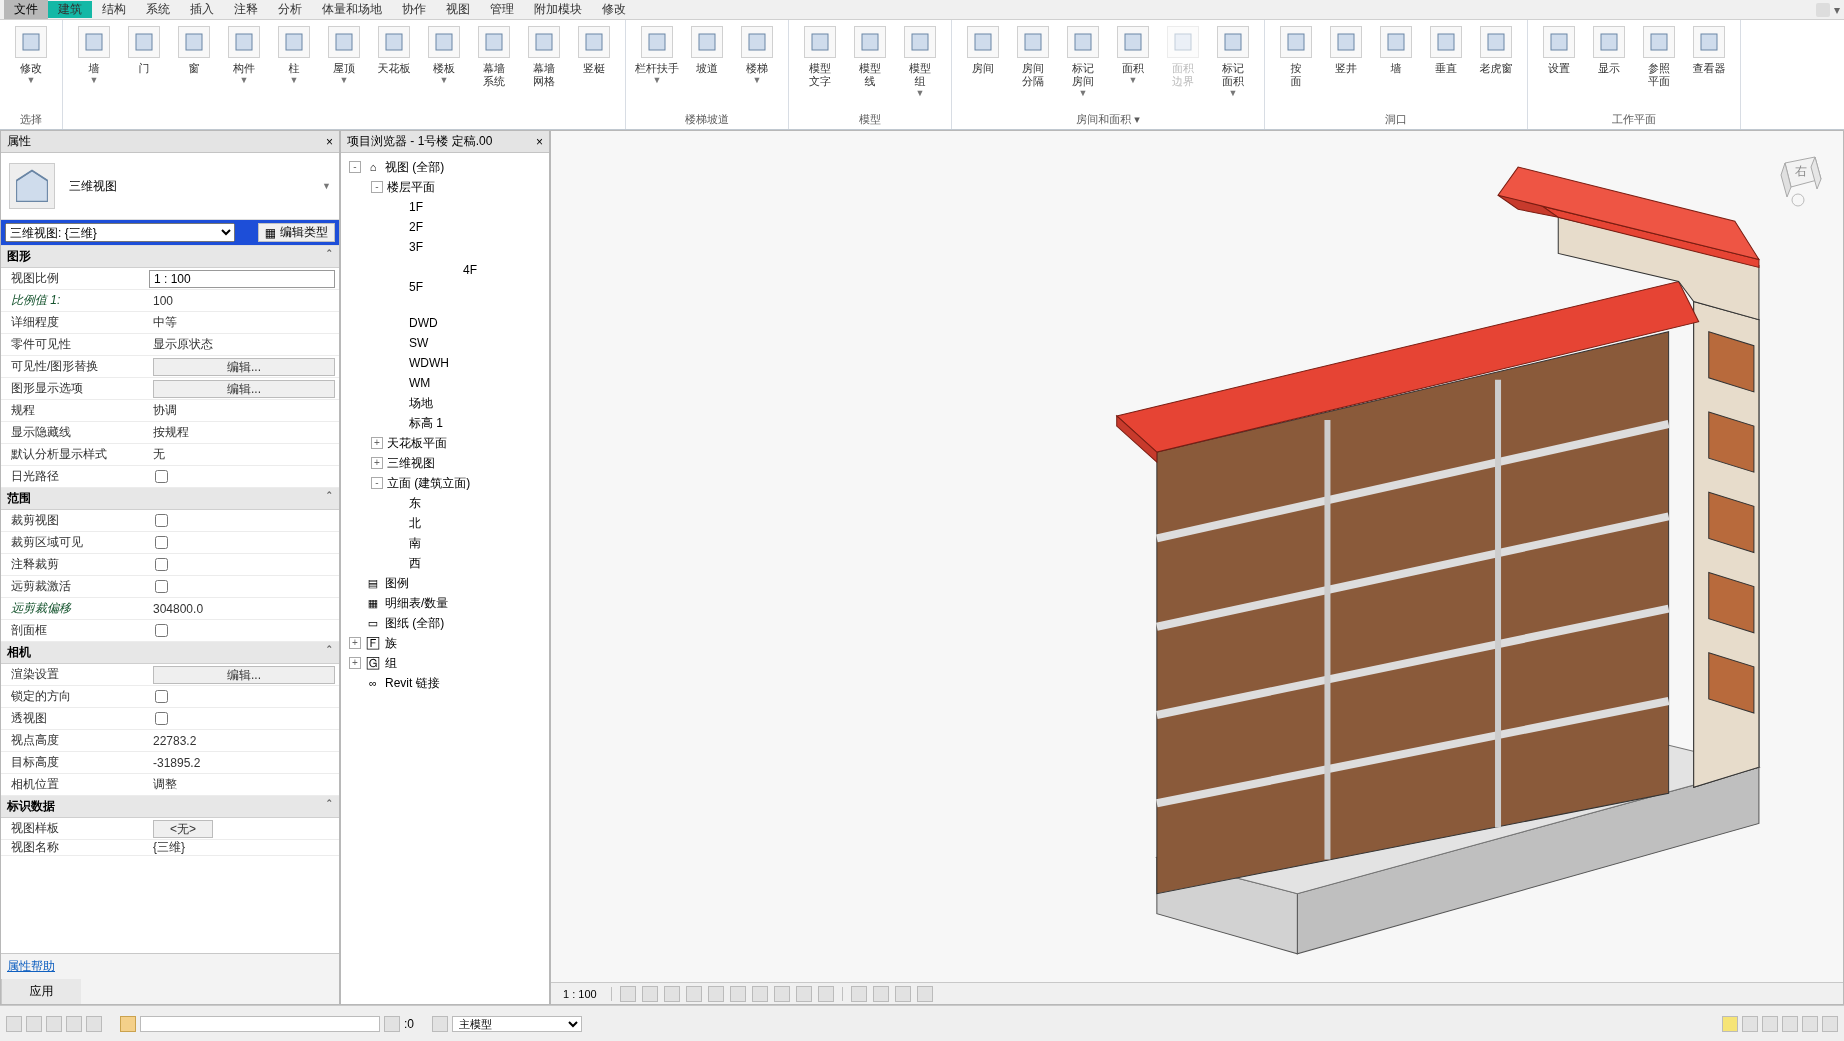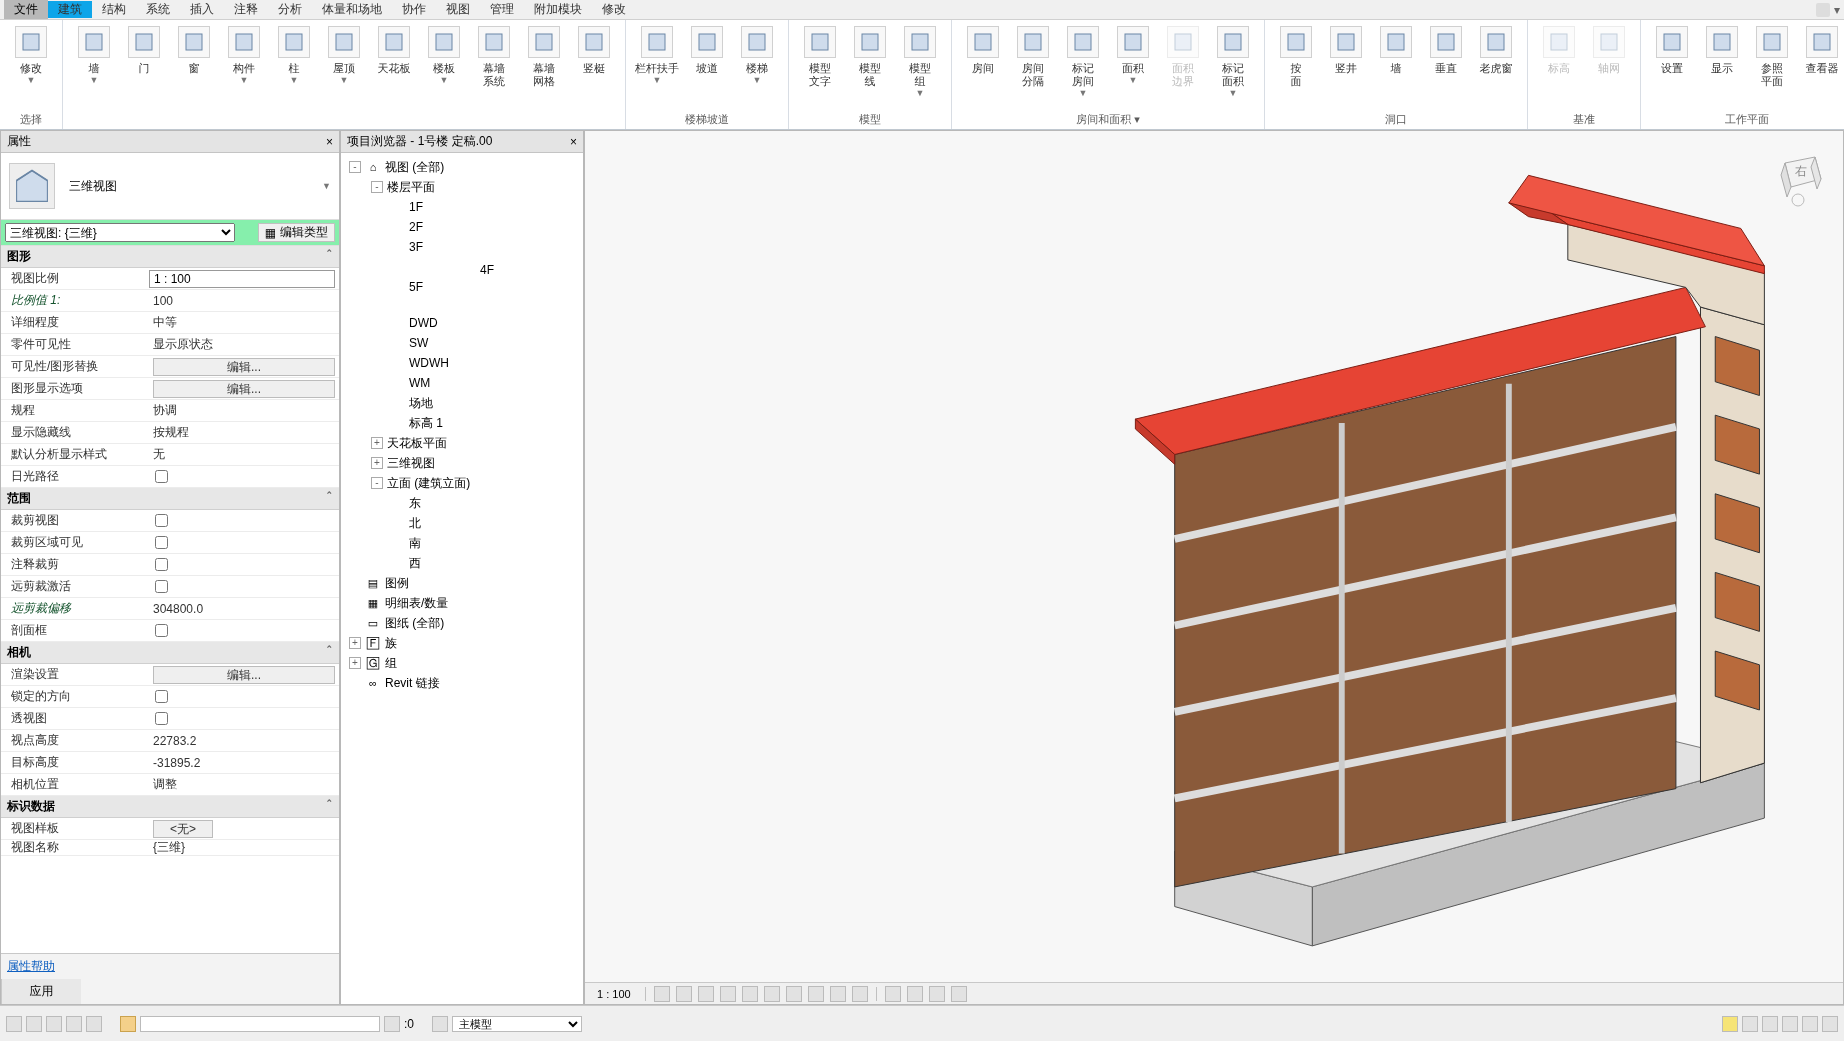--- a/index.html
+++ b/index.html
@@ -1,21 +1,21 @@
 <!DOCTYPE html>
 <html><head>
 <meta charset="utf-8">
 <style>
 * { margin:0; padding:0; box-sizing:border-box; font-family:"Microsoft YaHei","Segoe UI",sans-serif; font-size:12px; user-select:none;}
 body { background:#e5e5e5; width:1844px; height:1041px; overflow:hidden; position:relative;}
 
 .menubar { display:flex; background:#f0f0f0; border-bottom:1px solid #d0d0d0; height:20px; align-items:center; padding:0 4px;}
 .menubar .tab { padding:0 10px; height:100%; display:flex; align-items:center; cursor:default; color:#333;}
 .menubar .tab.filebtn { background:#b8b8b8; color:#000;}
-.menubar .tab.active { background:#0ea5e9;text-align:center;}
+.menubar .tab.active { background:#14b8a6;text-align:center;}
 .menubar .tiny-icon { margin-left:6px; width:14px; height:14px; background:#ddd; border-radius:2px;}
 
 .ribbon { background:#fff; border-bottom:1px solid #c0c8d0; height:110px; display:flex;}
 .r-group { border-right:1px solid #d8dde4; padding:4px 6px 2px 6px; display:flex; flex-direction:column;}
 .r-group .buttons { display:flex; flex:1;}
 .r-group .label { text-align:center; color:#5a5a5a; font-size:11px; padding-top:2px;}
 .r-btn { display:flex; flex-direction:column; align-items:center; justify-content:flex-start; width:50px; padding:2px 2px; cursor:default;}
 .r-btn .r-icon { width:32px; height:32px; margin-bottom:4px; border:1px solid #d0d0d0; background:#f8f8f8; display:flex; align-items:center; justify-content:center;}
 .r-btn .r-icon svg { width:24px; height:24px;}
 .r-btn .r-text { font-size:11px; text-align:center; line-height:13px; color:#333; white-space:pre-line;}
@@ -24,40 +24,40 @@
 .r-drop { font-size:9px; color:#777;}
 
 .workspace { position:absolute; top:130px; bottom:36px; left:0; right:0; display:flex; background:#e8e8e8;}
 .panel { background:#f3f3f3; border:1px solid #b8b8b8; display:flex; flex-direction:column;}
 .panel-title { background:#e4e4e4; border-bottom:1px solid #c4c4c4; padding:2px 6px; display:flex; justify-content:space-between; align-items:center; font-size:12px; height:22px;}
 .panel-title .close { font-size:12px; cursor:default;}
 
 .props { width:340px;}
 .props .type-header { display:flex; align-items:center; padding:10px 8px; background:#fff; border-bottom:1px solid #ddd;}
 .props .type-header .big-icon { width:46px; height:46px; background:#eee; border:1px solid #ccc; display:flex; align-items:center; justify-content:center; margin-right:14px;}
-.props .selector-row { display:flex; padding:3px 4px; gap:23px; background:#86efac; border-bottom:1px solid #ddd;}
+.props .selector-row { display:flex; padding:3px 4px; gap:23px; background:#1d4ed8; border-bottom:1px solid #ddd;}
 .props .selector-row select { flex:1; font-size:12px;}
 .props .selector-row .edit-type { display:flex; align-items:center; gap:4px; padding:0 6px; border:1px solid #c0c0c0; background:#f0f0f0; cursor:default;}
 .props .grid { flex:1; overflow:auto; background:#fff;}
 .prop-cat { background:#e7e7e7; font-weight:bold; padding:2px 6px; border-bottom:1px solid #cfcfcf; display:flex; justify-content:space-between;}
 .prop-cat .chev { font-size:9px; color:#666;}
 .prop-row { display:flex; border-bottom:1px solid #ececec; height:22px; align-items:center;}
 .prop-row .k { width:148px; padding-left:10px; color:#333;}
 .prop-row.dim .k { color:#14532d;font-style:italic;}
 .prop-row .v { flex:1; padding:0 4px; color:#333; display:flex; align-items:center;}
 .prop-row .v.boxed { border:1px solid #999; margin:1px 4px 1px 0; height:18px; padding:0 4px; background:#fff;}
 .prop-row .v input[type=text]{ width:100%; border:none; outline:none; font-size:12px;}
 .prop-row .v input[type=checkbox]{ margin-left:2px;}
 .prop-row .v .btn-inline { flex:1; text-align:center; background:#efefef; border:1px solid #bcbcbc; height:18px; line-height:16px; cursor:default;}
 .prop-row .v .val-select { background:#efefef; border:1px solid #bcbcbc; height:18px; line-height:16px; padding:0 4px; cursor:default; min-width:60px; text-align:center;}
 .props .footer { display:flex; border-top:1px solid #c8c8c8;flex-direction:column;}
 .props .footer .help { flex:1; color:#1060c0; padding:4px 6px; text-decoration:underline;}
 .props .footer .apply { width:80px; text-align:center; background:#e8e8e8; border-left:1px solid #c8c8c8; padding:4px 0; cursor:default;}
 
-.browser { width:244px;}
+.browser { width:210px;}
 .tree { flex:1; overflow:auto; background:#fff; padding:4px 2px;}
 .tree-row { display:flex; align-items:center; height:20px; white-space:nowrap;}
 .tree-row .exp { width:12px; text-align:center; font-size:10px; color:#666; border:1px solid #aaa; height:12px; line-height:10px; margin-right:4px; background:#fff;}
 .tree-row .exp.blank { border:none;}
 .tree-row .ticon { width:16px; height:16px; margin-right:4px; display:inline-flex; align-items:center; justify-content:center; font-size:11px;}
 .tree-row .tlabel { font-size:12px;}
 
 .viewport { flex:1; background:#f7f7f7; border:1px solid #b8b8b8; position:relative; overflow:hidden;}
 .viewcube { position:absolute; right:14px; top:14px; width:62px; height:62px;}
 .viewbar { position:absolute; bottom:0; left:0; right:0; height:22px; background:#f0f0f0; border-top:1px solid #c8c8c8; display:flex; align-items:center; padding:0 6px; gap:6px;}
@@ -378,41 +378,20 @@
               <rect class="p-fill" x="4" y="4" width="16" height="16"></rect>
             </svg>
           </div>
           <div class="r-text">老虎窗</div>
         </div>
       </div>
       <div class="label">洞口</div>
     </div>
     <div class="r-group">
       <div class="buttons">
-        <div class="r-btn disabled">
-          <div class="r-icon">
-            <svg viewBox="0 0 24 24">
-              <rect class="p-fill" x="4" y="4" width="16" height="16"></rect>
-            </svg>
-          </div>
-          <div class="r-text">标高</div>
-        </div>
-        <div class="r-btn disabled">
-          <div class="r-icon">
-            <svg viewBox="0 0 24 24">
-              <rect class="p-fill" x="4" y="4" width="16" height="16"></rect>
-            </svg>
-          </div>
-          <div class="r-text">轴网</div>
-        </div>
-      </div>
-      <div class="label">基准</div>
-    </div>
-    <div class="r-group">
-      <div class="buttons">
         <div class="r-btn">
           <div class="r-icon">
             <svg viewBox="0 0 24 24">
               <rect class="p-fill" x="4" y="4" width="16" height="16"></rect>
             </svg>
           </div>
           <div class="r-text">设置</div>
         </div>
         <div class="r-btn">
           <div class="r-icon">

